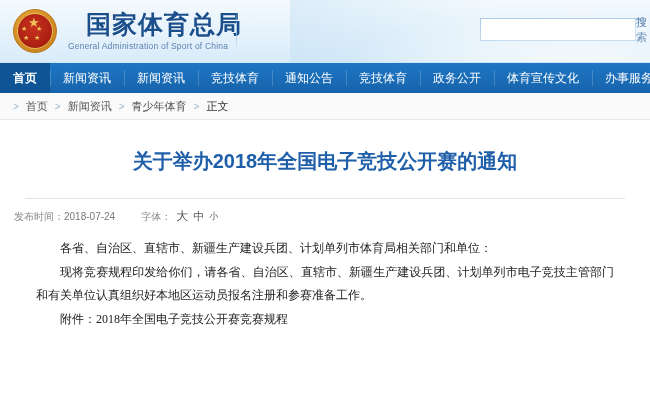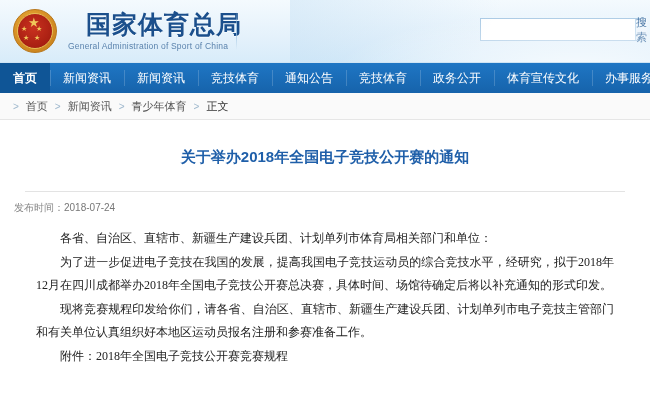--- a/index.html
+++ b/index.html
@@ -194,21 +194,21 @@
   .content {
     position: relative;
     padding: 0 14px;
     height: 285px;
     box-sizing: border-box;
     background: #fff;
   }
   .art-title {
     text-align: center;
     color: #1f5fa9;
-    font-size: 15px;
+    font-size: 20px;
     font-weight: bold;
     padding: 26px 40px 0 40px;
     line-height: 1.5;
     font-family: "Liberation Sans", sans-serif;
   }
   .art-rule {
     margin: 22px auto 0 auto;
     width: 600px;
     height: 1px;
     background: #e3e3e3;
@@ -310,25 +310,30 @@
   <div class="content">
 
     <div class="art-title">关于举办2018年全国电子竞技公开赛的通知</div>
 
     <div class="art-rule"></div>
 
     <div class="meta">
       <span>
         <span class="meta-label">发布时间：</span><span>2018-07-24</span>
       </span>
+      <span class="fontsize">
+        <span class="meta-label">字体：</span>
+        <span class="fs big">大</span>
+        <span class="fs mid">中</span>
+        <span class="fs small">小</span>
+      </span>
     </div>
 
     <div class="body">
       <p>各省、自治区、直辖市、新疆生产建设兵团、计划单列市体育局相关部门和单位：</p>
-      <p>为了进一步促进电子竞技在我国的发展，提高我国电子竞技运动员的综合竞技水平，经研究，拟于2018年12月在四川成都举办2018年全国电子竞技公开赛总决赛，具体时间、场馆待确定后将以补充通知的形式印发。</p>
       <p>现将竞赛规程印发给你们，请各省、自治区、直辖市、新疆生产建设兵团、计划单列市电子竞技主管部门和有关单位认真组织好本地区运动员报名注册和参赛准备工作。</p>
       <p>附件：2018年全国电子竞技公开赛竞赛规程</p>
     </div>
 
     <div class="sign">
       
       
     </div>
   </div>
 

